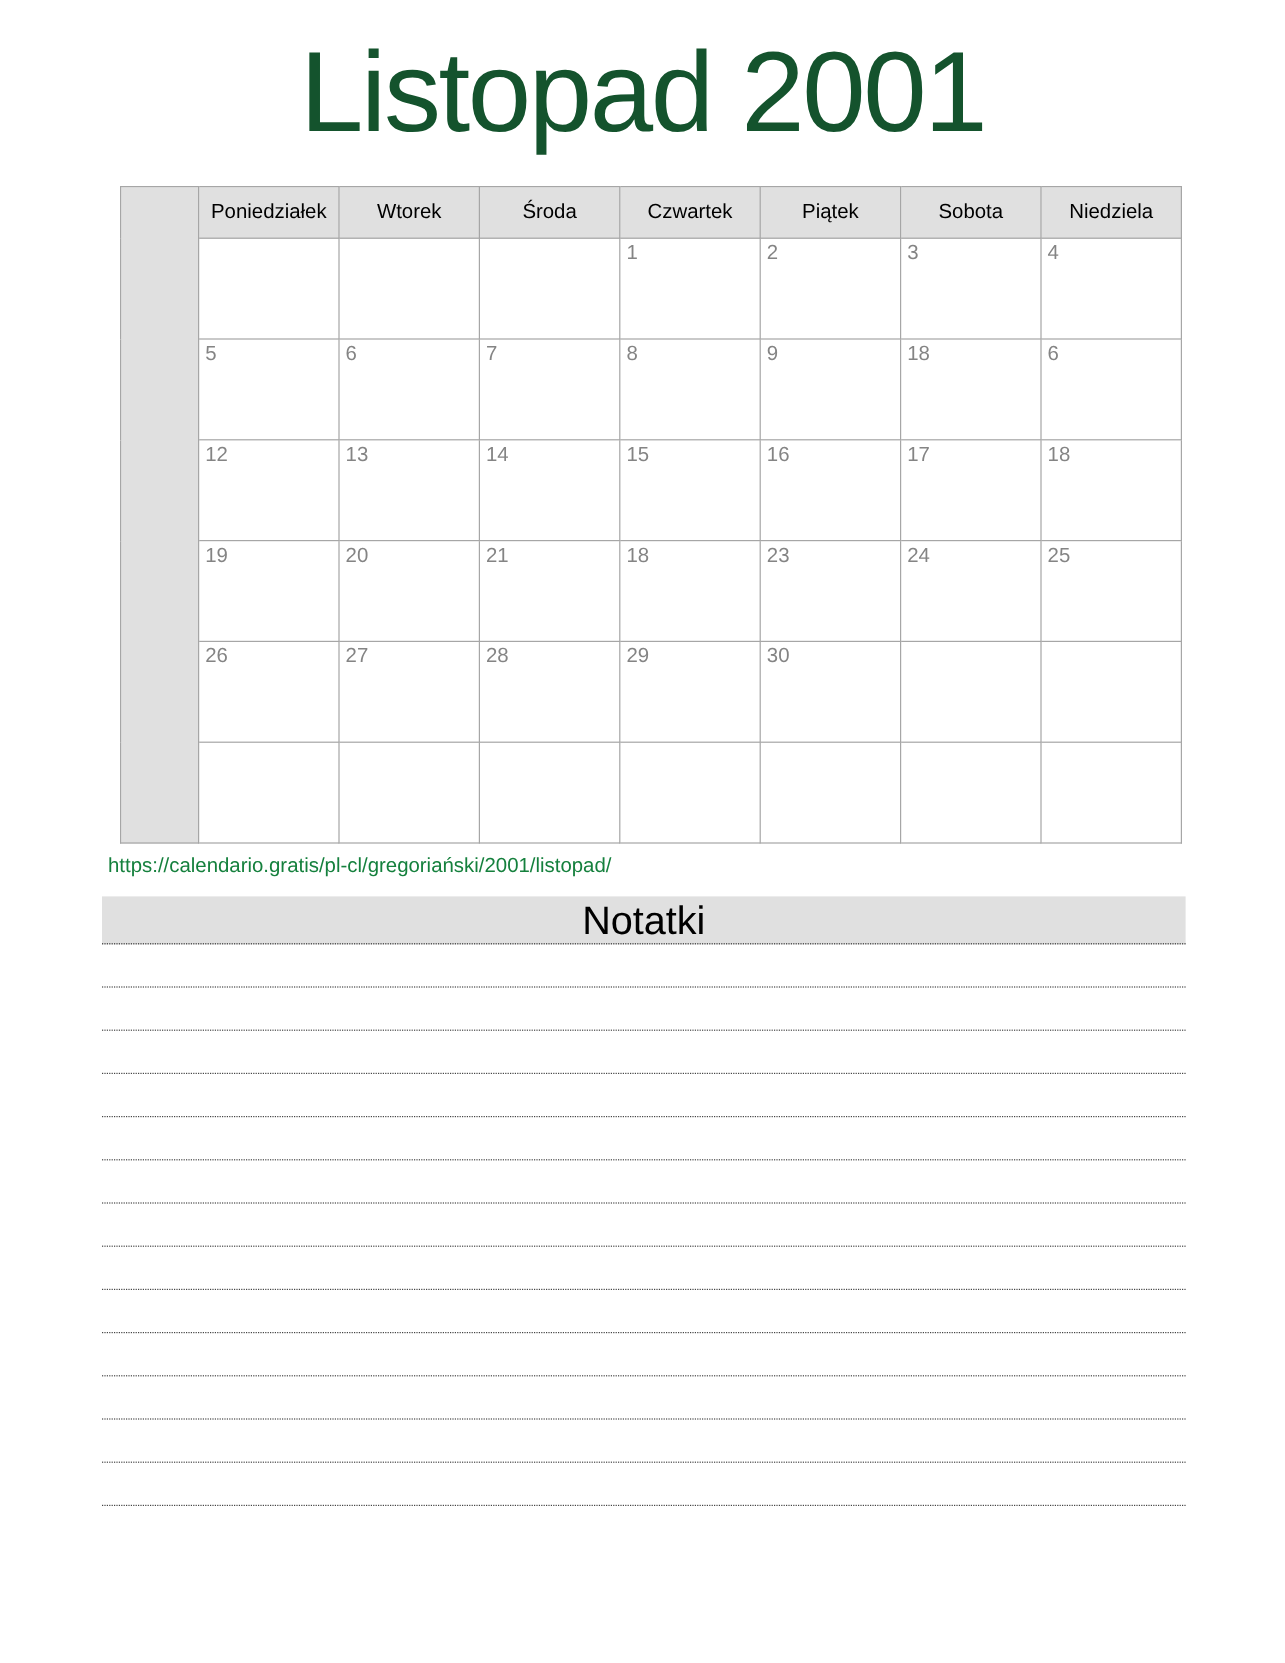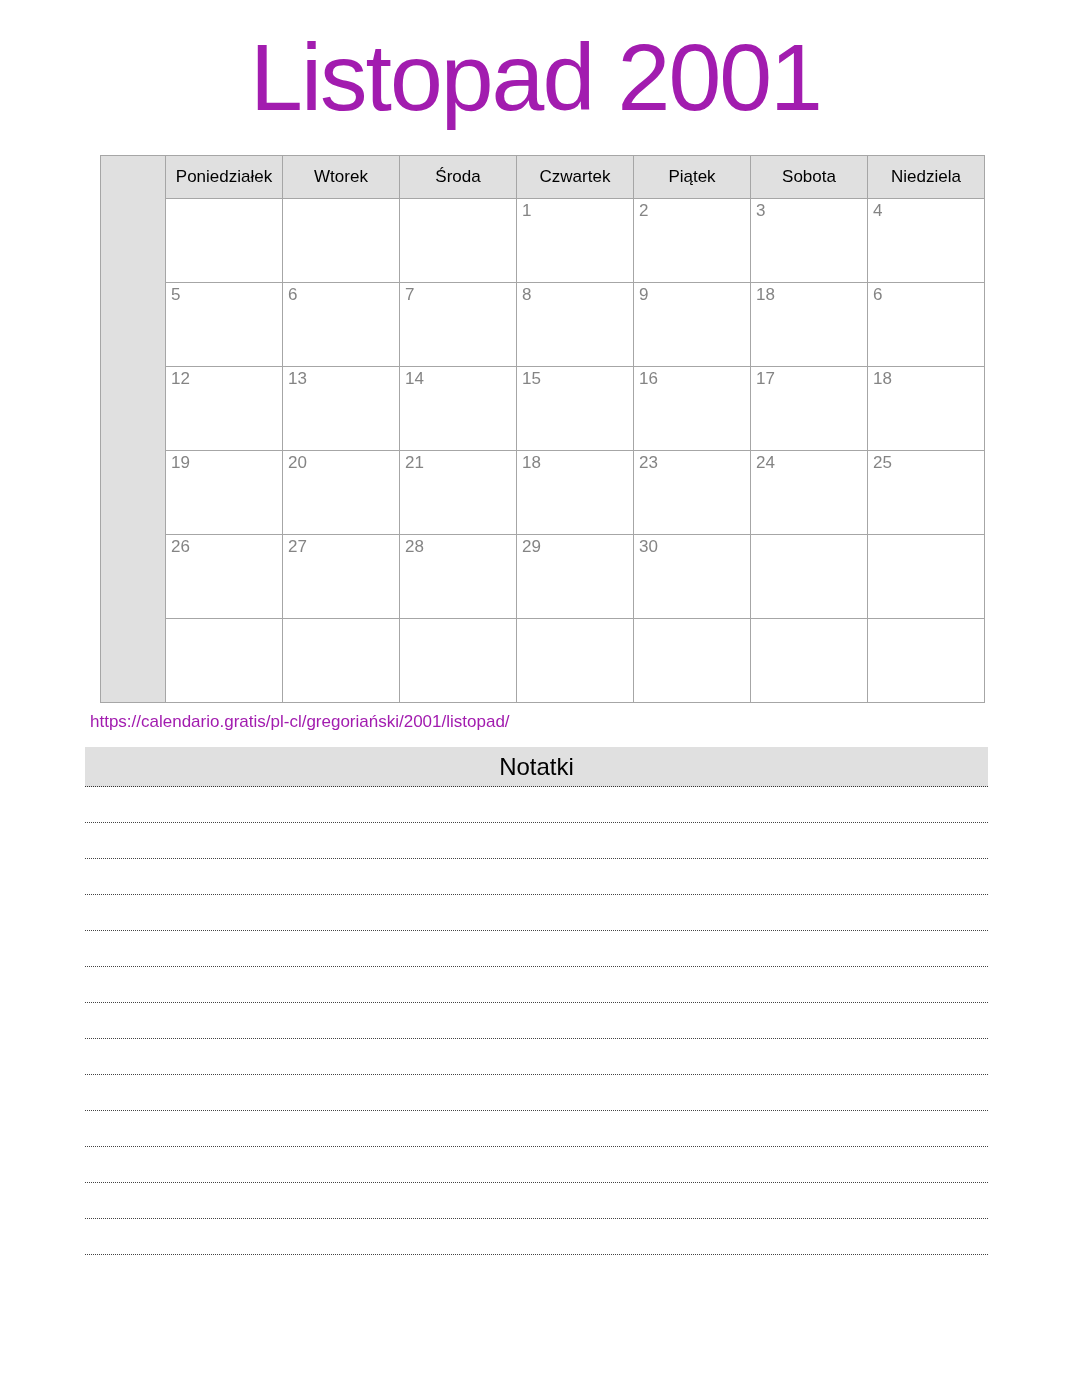--- a/index.html
+++ b/index.html
@@ -13,21 +13,21 @@
 
   
   .page-title {
     position: absolute;
     top: 30px; left: 0; width: 100%;
     text-align: center;
     font-size: 95px;
     font-weight: 400;
     letter-spacing: -2px;
     line-height: 1.0;
-    color: #a21caf;
+    color: #14532d;
     white-space: nowrap;
   }
 
   
   .calendar-wrap {
     position: absolute;
     top: 155px; left: 90px; padding-left: 10px;
   }
   table.calendar {
     border-collapse: collapse;
@@ -58,38 +58,38 @@
     padding: 2px 0 0 5px;
     font-size: 17px;
     color: #848484;
   }
 
   
   .source-url {
     position: absolute;
     top: 712px; left: 90px;
     font-size: 17px;
-    color: #a21caf;
+    color: #15803d;
     white-space: nowrap;
   }
 
   
   .notes {
     position: absolute;
     top: 747px; left: 85px;
     width: 903px;
   }
   .notes-header {
     background: #e0e0e0;
     height: 40px;
     border-bottom: 1px dotted #333;
     text-align: center;
   }
   .notes-title {
-    font-size: 24px;
+    font-size: 33px;
     line-height: 40px;
     font-weight: 400;
     color: #000;
   }
   .note-line {
     height: 36px;
     border-bottom: 1px dotted #444;
   }
 </style>
 </head>

